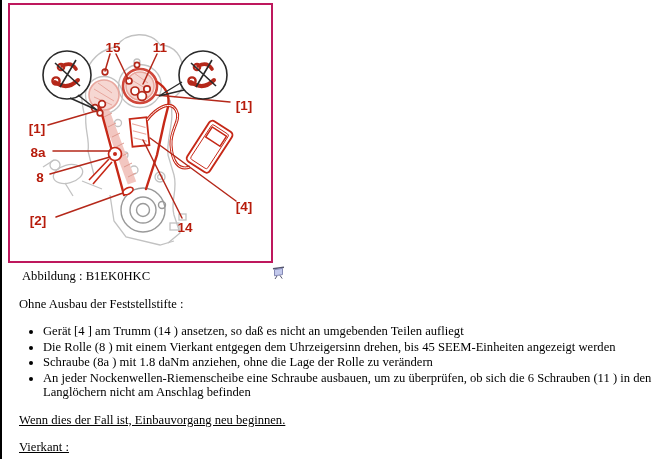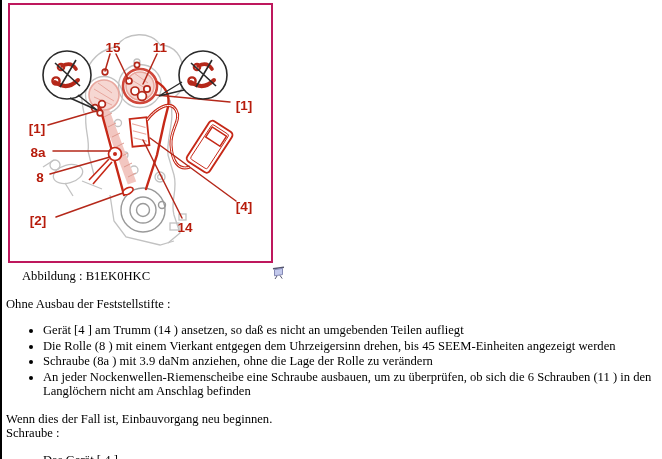--- a/index.html
+++ b/index.html
@@ -15,25 +15,25 @@
     margin-left:2px;background:#fff;
   }
   .figure-box svg{display:block;}
   .caption-row{
     width:265px;margin-left:16px;margin-top:2px;
     display:flex;justify-content:space-between;align-items:flex-end;
   }
   .caption{font-size:12.6px;}
   .fig-icon{margin-top:1px;margin-right:2px;cursor:pointer;}
   .content{margin-top:13px;}
-  .content p{margin:0;}
+  .content p{margin:13px;}
   .intro{margin-bottom:2px;}
   ul{margin:12px 0 2px 0;padding-left:37px;}
   li{margin:0 0 1px 0;padding:0;}
-  .followup{margin-top:13px;}
+  .followup{margin-top:13px;text-decoration:underline;}
   .callout-label{
     font-family:"Liberation Sans","DejaVu Sans",sans-serif;
     font-weight:bold;font-size:13.5px;
   }
 </style>
 </head>
 <body>
 
 <div class="page">
 
@@ -184,26 +184,26 @@
         <line x1="8" y1="9.4" x2="10.2" y2="12.6" stroke="#55566e" stroke-width="1"></line>
       </svg>
     </span>
   </div>
 
   <div class="content">
     <p class="intro">Ohne Ausbau der Feststellstifte :</p>
     <ul>
       <li>Gerät [4 ] am Trumm (14 ) ansetzen, so daß es nicht an umgebenden Teilen aufliegt</li>
       <li>Die Rolle (8 ) mit einem Vierkant entgegen dem Uhrzeigersinn drehen, bis 45 SEEM-Einheiten angezeigt werden</li>
-      <li>Schraube (8a ) mit 3.9 daNm anziehen, ohne die Lage der Rolle zu verändern</li>
+      <li>Schraube (8a ) mit 1.8 daNm anziehen, ohne die Lage der Rolle zu verändern</li>
       <li>An jeder Nockenwellen-Riemenscheibe eine Schraube ausbauen, um zu überprüfen, ob sich die 6 Schrauben (11 ) in den Langlöchern nicht am Anschlag befinden</li>
     </ul>
     <div class="followup">
       <p>Wenn dies der Fall ist, Einbauvorgang neu beginnen.</p>
-      <p>Schraube :</p>
+      <p>Vierkant :</p>
     </div>
     <ul>
       <li>Das Gerät [ 4 ]</li>
 
     </ul>
   </div>
 
 </div>
 
 </body></html>

